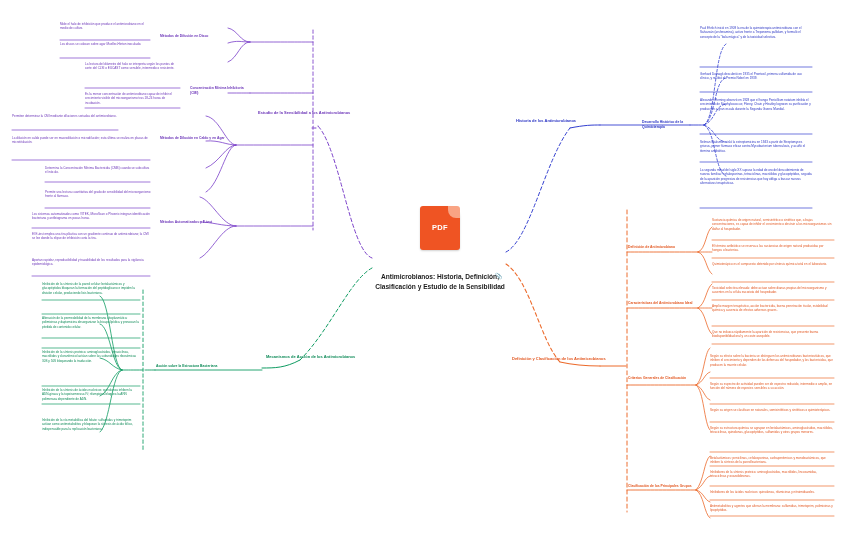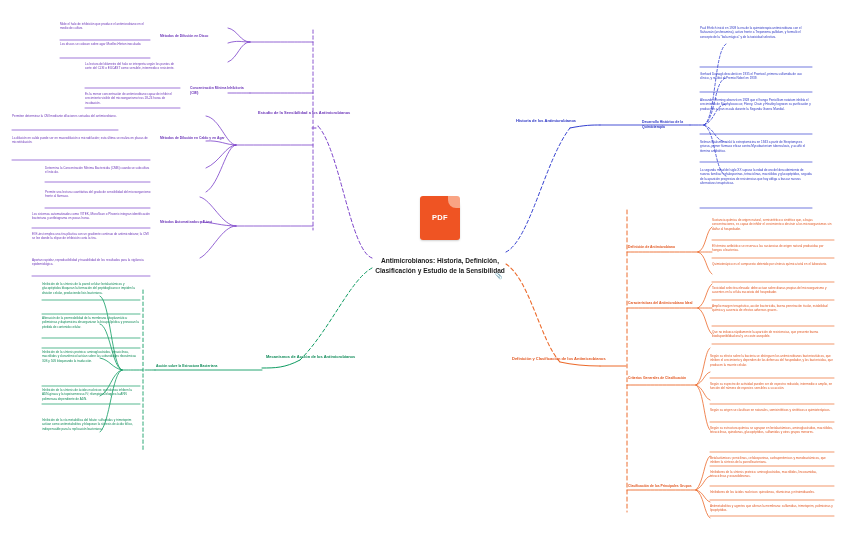--- a/index.html
+++ b/index.html
@@ -22,21 +22,21 @@
   .c-green{color:#0d8a57;}
   .c-blue{color:#2b35c4;}
   .c-orange{color:#e2561f;}
 
   
   #center{
     position:absolute;left:374px;top:196px;width:132px;
     text-align:center;
   }
   #pdf-icon{
-    position:relative;margin:0 auto;width:40px;height:56px;
+    position:relative;margin:10px auto;width:40px;height:56px;
   }
   #pdf-icon .sheet{
     position:absolute;left:0;top:0;width:40px;height:44px;
     background:#ef5423;border-radius:3px 10px 3px 3px;
     box-shadow:0 1px 2px rgba(0,0,0,.18);
   }
   #pdf-icon .fold{
     position:absolute;right:0;top:0;width:12px;height:12px;
     background:#f9a484;border-radius:0 3px 0 8px;
   }

